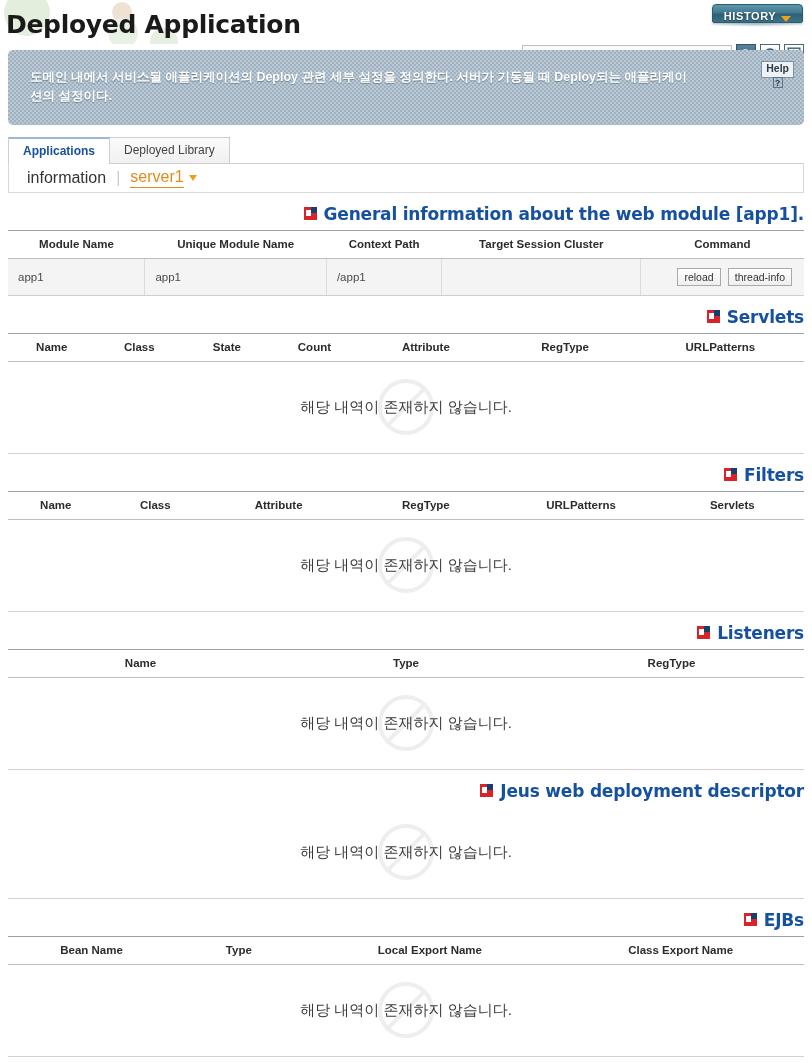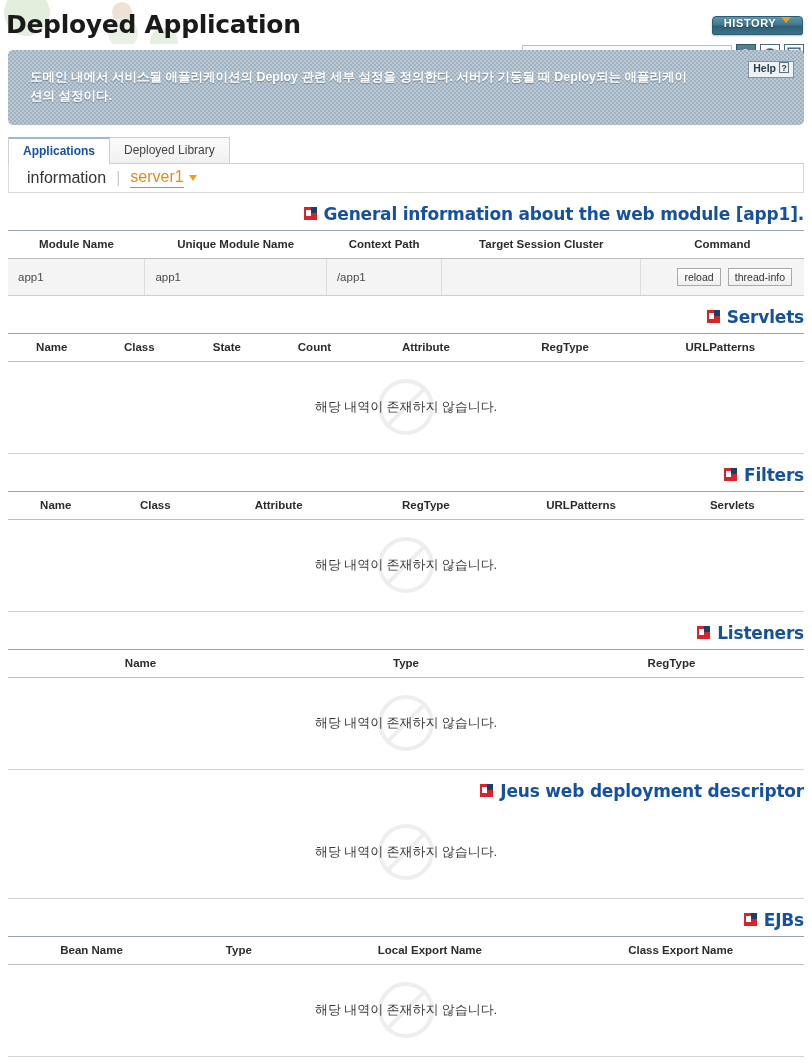--- a/index.html
+++ b/index.html
@@ -40,24 +40,23 @@
   }
 
   .history-btn {
     position: absolute;
     right: 9px; top: 4px;
     width: 91px; height: 19px;
     border-radius: 4px 4px 2px 2px;
     background: linear-gradient(to bottom, #5d98ad 0%, #41788e 45%, #2e6075 55%, #3b7288 100%);
     border: 1px solid #2b5b70;
     box-shadow: 0 1px 2px rgba(0,0,0,0.25);
-    display: flex; align-items: flex-start; justify-content: center;
+    display: flex; align-items: flex-end; justify-content: center;
     gap: 5px;
     cursor: pointer;
-    margin-top: 12px;
   }
   .history-btn .lbl {
     color: #fff; font-weight: bold; font-size: 11px;
     letter-spacing: 0.6px;
     text-shadow: 0 1px 1px rgba(0,0,0,.4);
   }
   .history-btn .caret {
     width: 0; height: 0;
     border-left: 5px solid transparent;
     border-right: 5px solid transparent;
@@ -120,28 +119,29 @@
     font-size: 12.5px;
     font-weight: bold;
     line-height: 1.55;
     text-shadow: 0 1px 1px rgba(60,80,95,.55);
     max-width: 660px;
   }
   .help-btn {
     position: absolute;
     right: 10px; top: 11px;
     height: 17px;
-    display: flex; gap: 3px;
+    display: flex; align-items: center; gap: 3px;
     padding: 0 4px;
     background: #eef2f5;
     border: 1px solid #7d93a3;
     font-size: 10.5px;
     color: #2a3c48;
     cursor: pointer;
     font-weight: bold;
+    flex-direction: column;
   }
   .help-q {
     display: inline-block; width: 10px; height: 11px;
     border: 1px solid #5a7283;
     line-height: 10px; text-align: center;
     font-size: 8.5px; color: #2a3c48; font-weight: bold;
   }
 
   
   .tabs-wrap { margin: 12px 8px 0 8px; }
@@ -293,24 +293,23 @@
     position: absolute;
     left: 50%; top: -4px;
     width: 4px; height: 56px;
     background: #eeeeee;
     transform: translateX(-50%) rotate(45deg);
     transform-origin: center center;
   }
   .empty-msg {
     position: relative;
     z-index: 2;
-    font-size: 13px;
+    font-size: 15px;
     color: #3a3a3a;
     font-weight: normal;
-    font-family: Liberation Serif, serif;
   }
   .subheader-row th {
     text-align: center !important;
   }
 </style>
 </head>
 <body>
 
 <div class="header">
   <span class="deco deco-1"></span>

